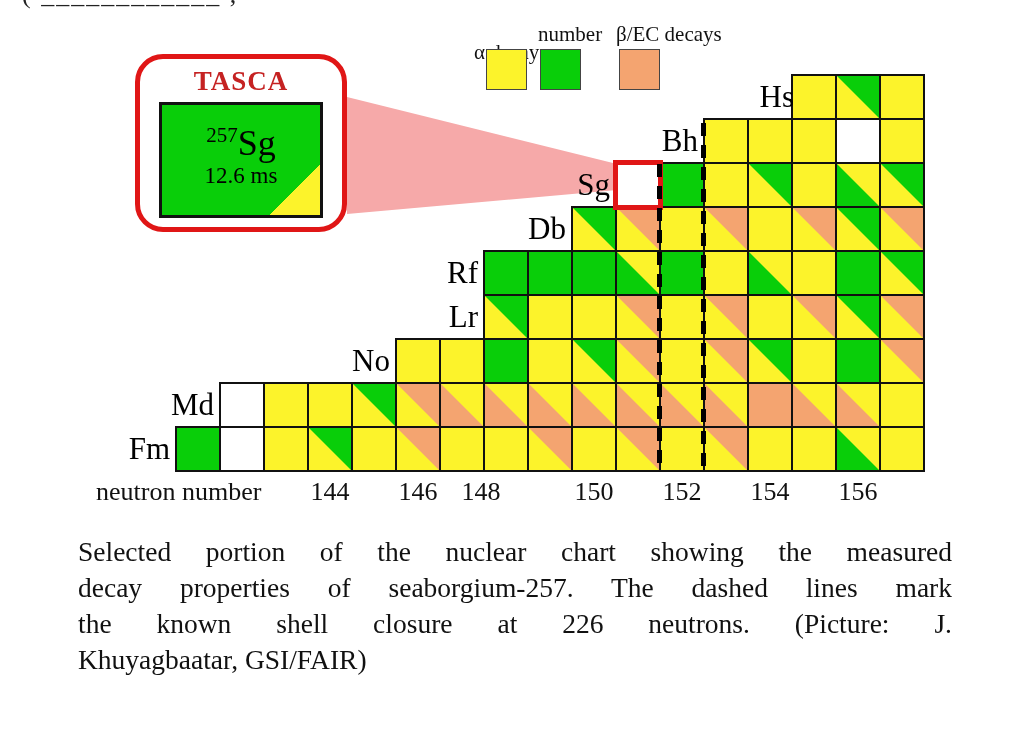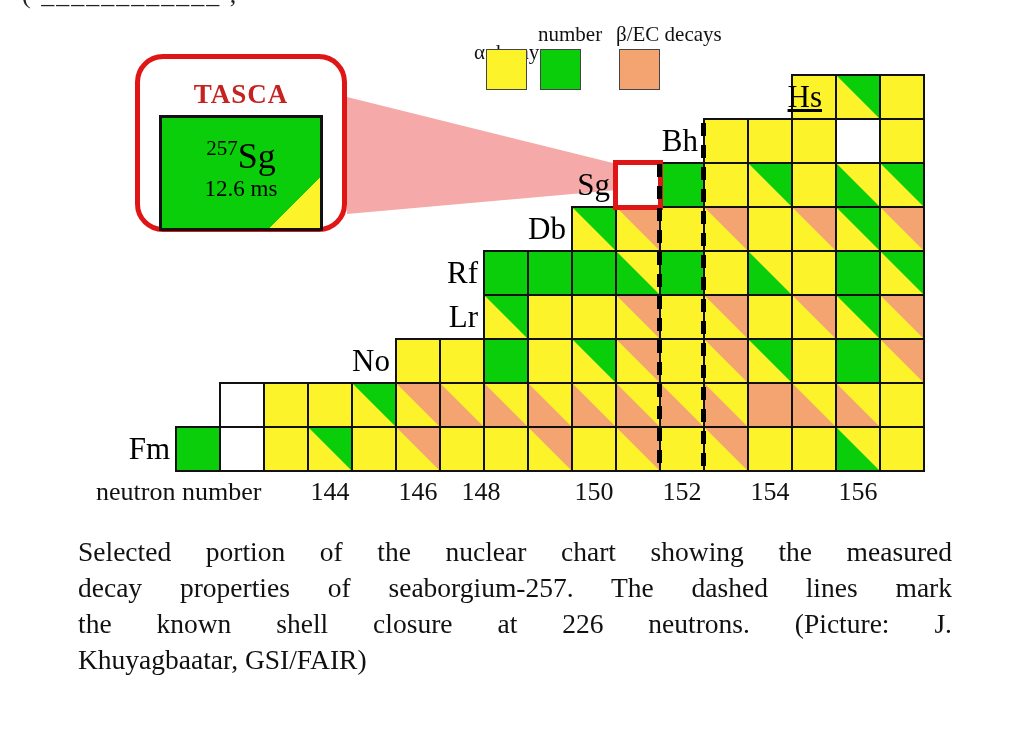--- a/index.html
+++ b/index.html
@@ -11,21 +11,21 @@
   .top-crop span{position:relative;top:-20px;font-size:26px;letter-spacing:2px;color:#222;display:block;}
 
   
   .legend-label{position:absolute;font-size:21px;color:#111;white-space:nowrap;}
   .swatch{position:absolute;width:41px;height:41px;border:1px solid #444;box-sizing:border-box;}
 
   
   .beam{position:absolute;left:0;top:0;z-index:2;pointer-events:none;}
   .callout{position:absolute;left:135px;top:54px;width:212px;height:178px;background:#fff;
            border:5px solid #E01616;border-radius:28px;box-sizing:border-box;z-index:10;text-align:center;}
-  .callout-title{font-size:27px;font-weight:bold;color:#C52222;margin-top:20px;letter-spacing:1px;}
+  .callout-title{font-size:27px;font-weight:bold;color:#C52222;margin-top:7px;letter-spacing:1px;}
   .iso-box{width:164px;height:116px;margin:5px auto 0;border:3px solid #111;box-sizing:border-box;
            background:linear-gradient(315deg,#FCF32B 0 19%,#09CE09 19%);}
   .iso-name{font-size:36px;line-height:40px;margin-top:10px;color:#000;}
   .iso-name sup{font-size:21px;}
   .iso-hl{font-size:23px;color:#000;}
 
   
   #chart{position:absolute;left:0;top:0;width:1024px;height:744px;z-index:3;}
   .cell{position:absolute;width:46px;height:46px;border:2px solid #111;box-sizing:border-box;z-index:3;}
   .cell.highlight{width:50px;height:50px;border:5px solid #E01616;z-index:6;}
@@ -62,21 +62,21 @@
   <div class="callout">
     <div class="callout-title">TASCA</div>
     <div class="iso-box">
       <div class="iso-name"><sup>257</sup><span>Sg</span></div>
       <div class="iso-hl">12.6 ms</div>
     </div>
   </div>
 
   <div id="chart">
     <div class="axis-label">neutron number</div>
-  <div class="element-label" style="left: 730px; top: 78px; text-decoration: underline;">Hs</div>
+  <div class="element-label" style="left: 702px; top: 78px;">Hs</div>
       <div class="cell" style="left: 791px; top: 74px; background: rgb(252, 243, 43);"></div>
       <div class="cell" style="left: 835px; top: 74px; background: linear-gradient(45deg, rgb(252, 243, 43) 49.6%, rgb(9, 206, 9) 50.4%);"></div>
       <div class="cell" style="left: 879px; top: 74px; background: rgb(252, 243, 43);"></div>
       <div class="element-label" style="left: 606px; top: 122px;">Bh</div>
       <div class="cell" style="left: 703px; top: 118px; background: rgb(252, 243, 43);"></div>
       <div class="cell" style="left: 747px; top: 118px; background: rgb(252, 243, 43);"></div>
       <div class="cell" style="left: 791px; top: 118px; background: rgb(252, 243, 43);"></div>
       <div class="cell" style="left: 835px; top: 118px; background: rgb(255, 255, 255);"></div>
       <div class="cell" style="left: 879px; top: 118px; background: rgb(252, 243, 43);"></div>
       <div class="element-label" style="left: 518px; top: 166px;">Sg</div>
@@ -124,20 +124,21 @@
       <div class="cell" style="left: 483px; top: 338px; background: rgb(9, 206, 9);"></div>
       <div class="cell" style="left: 527px; top: 338px; background: rgb(252, 243, 43);"></div>
       <div class="cell" style="left: 571px; top: 338px; background: linear-gradient(45deg, rgb(252, 243, 43) 49.6%, rgb(9, 206, 9) 50.4%);"></div>
       <div class="cell" style="left: 615px; top: 338px; background: linear-gradient(45deg, rgb(252, 243, 43) 49.6%, rgb(244, 164, 112) 50.4%);"></div>
       <div class="cell" style="left: 659px; top: 338px; background: rgb(252, 243, 43);"></div>
       <div class="cell" style="left: 703px; top: 338px; background: linear-gradient(45deg, rgb(252, 243, 43) 49.6%, rgb(244, 164, 112) 50.4%);"></div>
       <div class="cell" style="left: 747px; top: 338px; background: linear-gradient(45deg, rgb(252, 243, 43) 49.6%, rgb(9, 206, 9) 50.4%);"></div>
       <div class="cell" style="left: 791px; top: 338px; background: rgb(252, 243, 43);"></div>
       <div class="cell" style="left: 835px; top: 338px; background: rgb(9, 206, 9);"></div>
       <div class="cell" style="left: 879px; top: 338px; background: linear-gradient(45deg, rgb(252, 243, 43) 49.6%, rgb(244, 164, 112) 50.4%);"></div>
+      <div class="element-label" style="left: 122px; top: 386px;">Md</div>
       <div class="cell" style="left: 219px; top: 382px; background: rgb(255, 255, 255);"></div>
       <div class="cell" style="left: 263px; top: 382px; background: rgb(252, 243, 43);"></div>
       <div class="cell" style="left: 307px; top: 382px; background: rgb(252, 243, 43);"></div>
       <div class="cell" style="left: 351px; top: 382px; background: linear-gradient(45deg, rgb(252, 243, 43) 49.6%, rgb(9, 206, 9) 50.4%);"></div>
       <div class="cell" style="left: 395px; top: 382px; background: linear-gradient(45deg, rgb(252, 243, 43) 49.6%, rgb(244, 164, 112) 50.4%);"></div>
       <div class="cell" style="left: 439px; top: 382px; background: linear-gradient(45deg, rgb(244, 164, 112) 49.6%, rgb(252, 243, 43) 50.4%);"></div>
       <div class="cell" style="left: 483px; top: 382px; background: linear-gradient(45deg, rgb(244, 164, 112) 49.6%, rgb(252, 243, 43) 50.4%);"></div>
       <div class="cell" style="left: 527px; top: 382px; background: linear-gradient(45deg, rgb(244, 164, 112) 49.6%, rgb(252, 243, 43) 50.4%);"></div>
       <div class="cell" style="left: 571px; top: 382px; background: linear-gradient(45deg, rgb(244, 164, 112) 49.6%, rgb(252, 243, 43) 50.4%);"></div>
       <div class="cell" style="left: 615px; top: 382px; background: linear-gradient(45deg, rgb(244, 164, 112) 49.6%, rgb(252, 243, 43) 50.4%);"></div>

